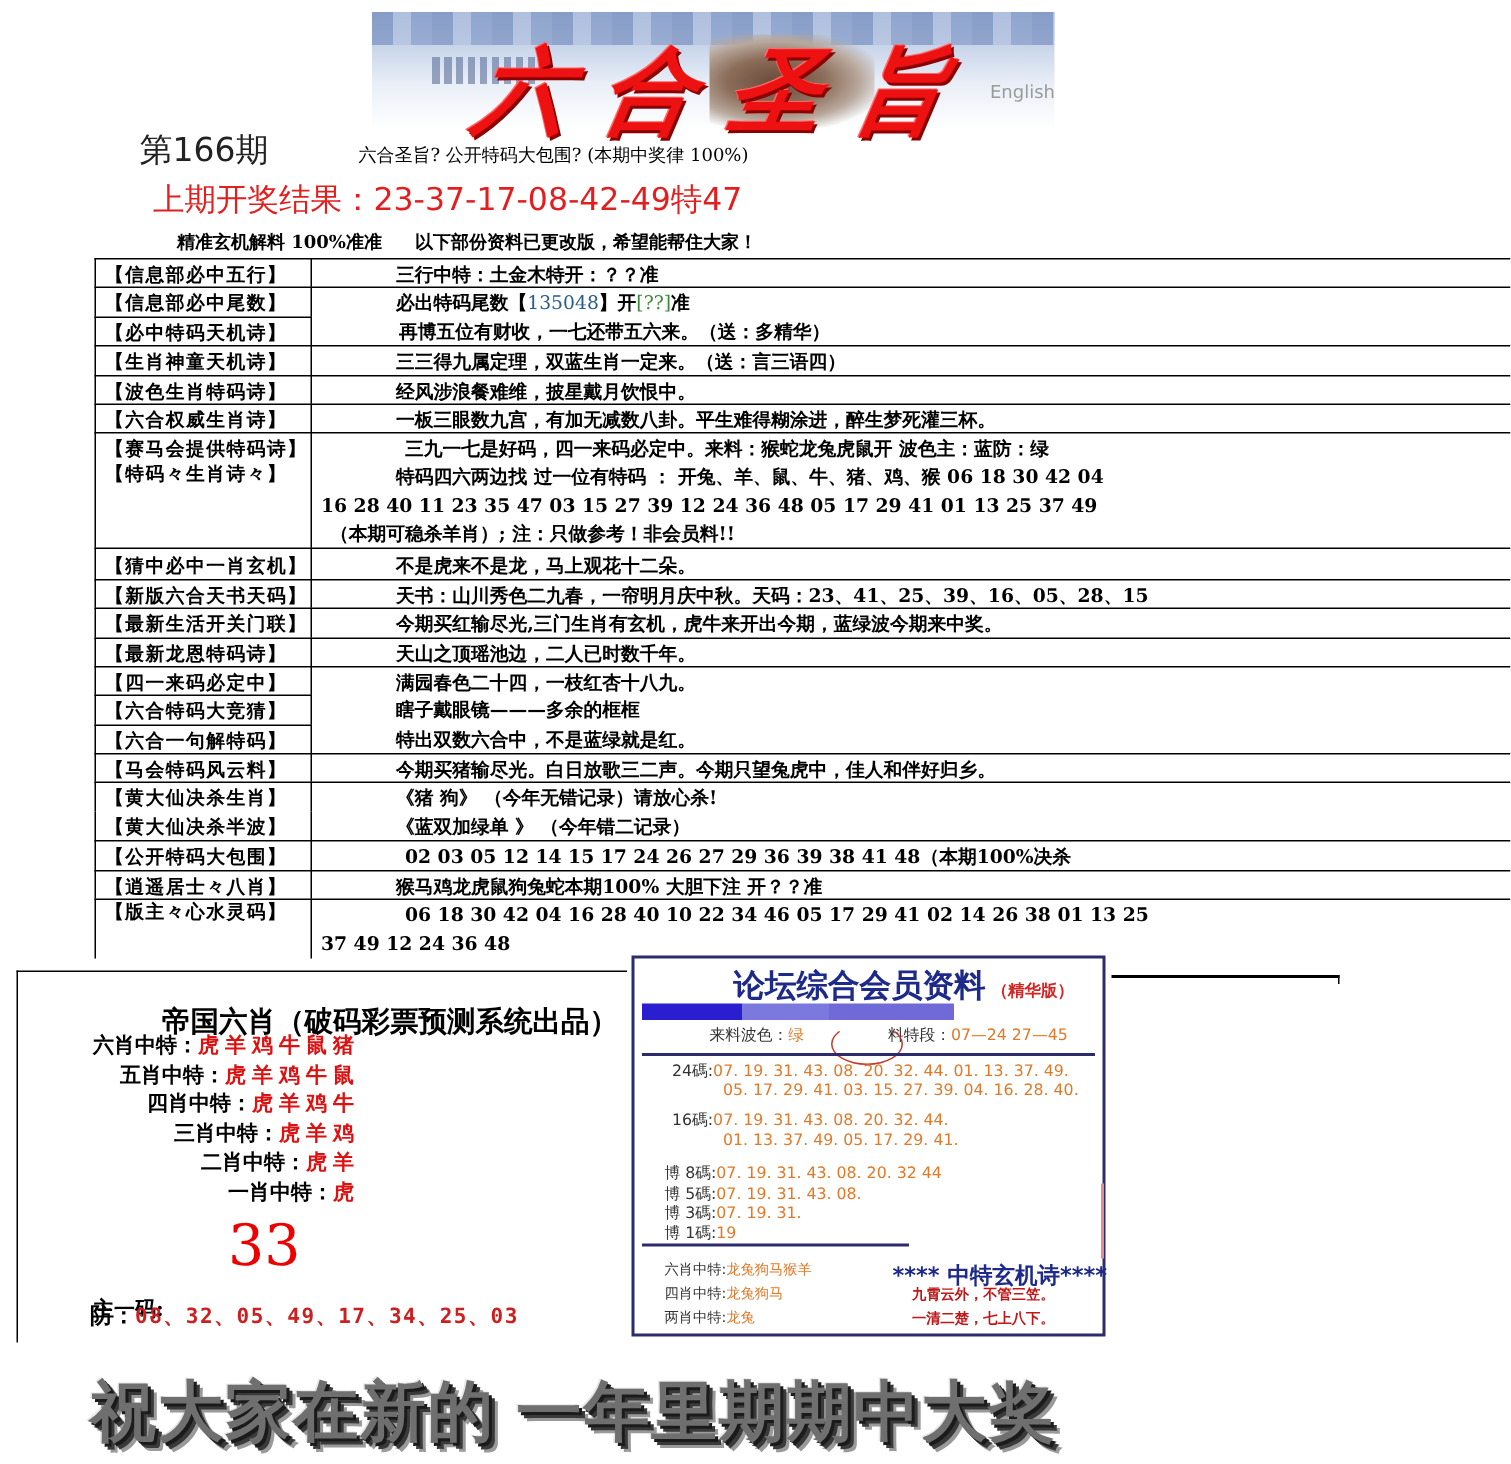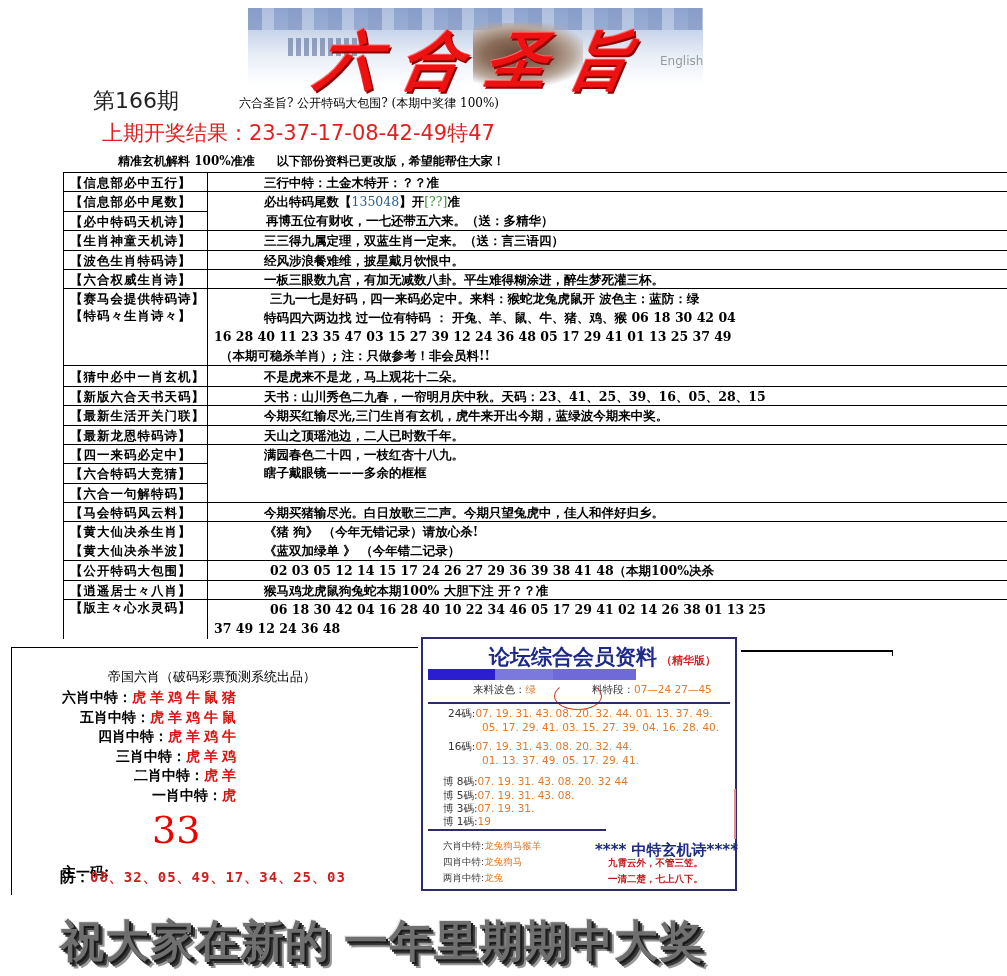--- a/index.html
+++ b/index.html
@@ -73,21 +73,21 @@
   .multi .content .line.out { margin-left: -62px; }
   .blue-num { color: #2a5d8c; font-weight: normal; }
   .green-q { color: #3c8a3c; font-weight: normal; }
 
   
   .zodiac-box {
     position: absolute; left: 11px; top: 647px; width: 407px; height: 248px;
     border-left: 1.5px solid #000; border-top: 1.5px solid #000;
   }
   .zodiac-title {
-    position: absolute; left: 108px; top: 668px; font-size: 13px; font-weight: normal;
+    position: absolute; left: 108px; top: 668px; font-size: 19px; font-weight: bold;
   }
   .zodiac-rows { position: absolute; left: 62px; top: 688px; }
   .zodiac-row { height: 19.5px; line-height: 19.5px; font-size: 14px; font-weight: bold; white-space: nowrap; text-align: right; }
   .zodiac-row .lab { color: #000; }
   .zodiac-row .val { color: #d11; letter-spacing: 4px; }
   .main-code-label { position: absolute; left: 62px; top: 864px; font-size: 14px; font-weight: bold; }
   .main-code { position: absolute; left: 152px; top: 808px; font-size: 38px; color: #e00; font-family: "DejaVu Serif", serif; }
   .guard { position: absolute; left: 60px; top: 868px; font-size: 15px; font-weight: bold; white-space: nowrap; }
   .guard .lab { color: #000; }
   .guard .val { color: #cc2020; letter-spacing: 1px; font-family: "DejaVu Sans Mono", monospace; font-size: 14px; }
@@ -209,20 +209,21 @@
   <div class="row top-border h19">
     <div class="label">【四一来码必定中】</div>
     <div class="content">满园春色二十四，一枝红杏十八九。</div>
   </div>
   <div class="row top-border h19">
     <div class="label">【六合特码大竞猜】</div>
     <div class="content" style="border-top:none">瞎子戴眼镜———多余的框框</div>
   </div>
   <div class="row top-border h19">
     <div class="label">【六合一句解特码】</div>
+    <div class="content" style="border-top:none">特出双数六合中，不是蓝绿就是红。</div>
   </div>
   <div class="row top-border h19">
     <div class="label">【马会特码风云料】</div>
     <div class="content">今期买猪输尽光。白日放歌三二声。今期只望兔虎中，佳人和伴好归乡。</div>
   </div>
   <div class="row top-border h19">
     <div class="label">【黄大仙决杀生肖】</div>
     <div class="content">《猪 狗》     （今年无错记录）请放心杀!</div>
   </div>
   <div class="row h19">

